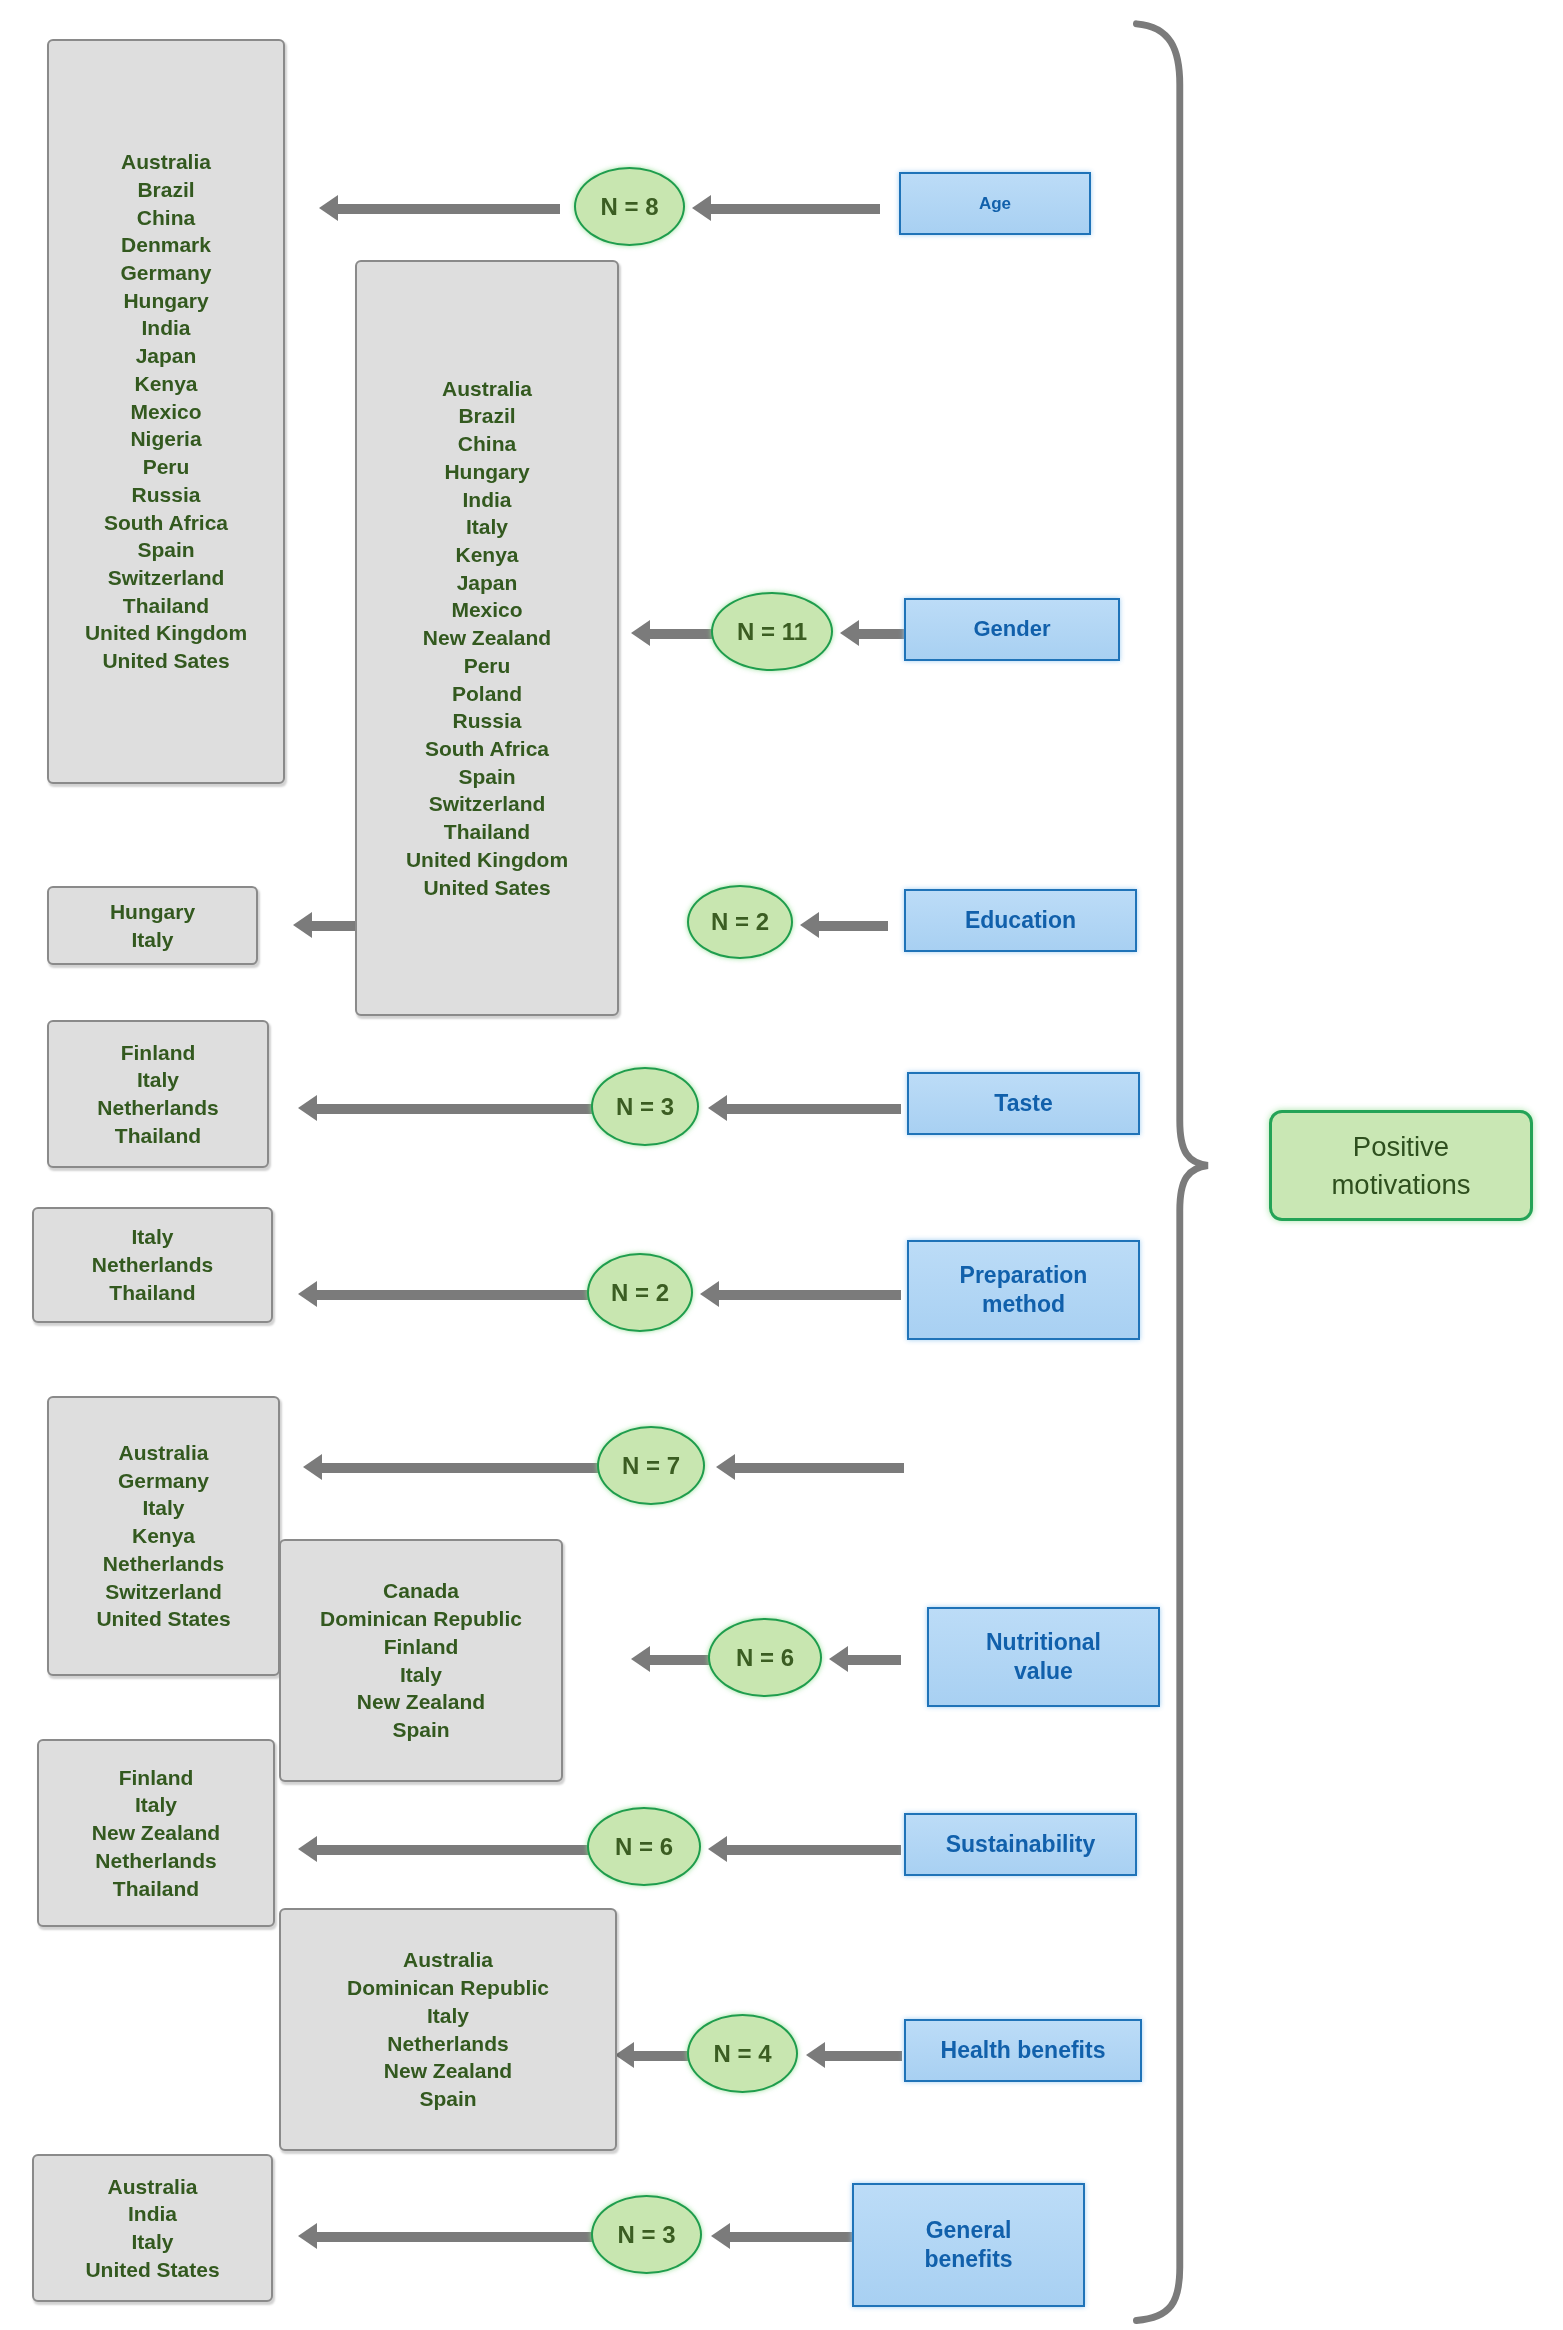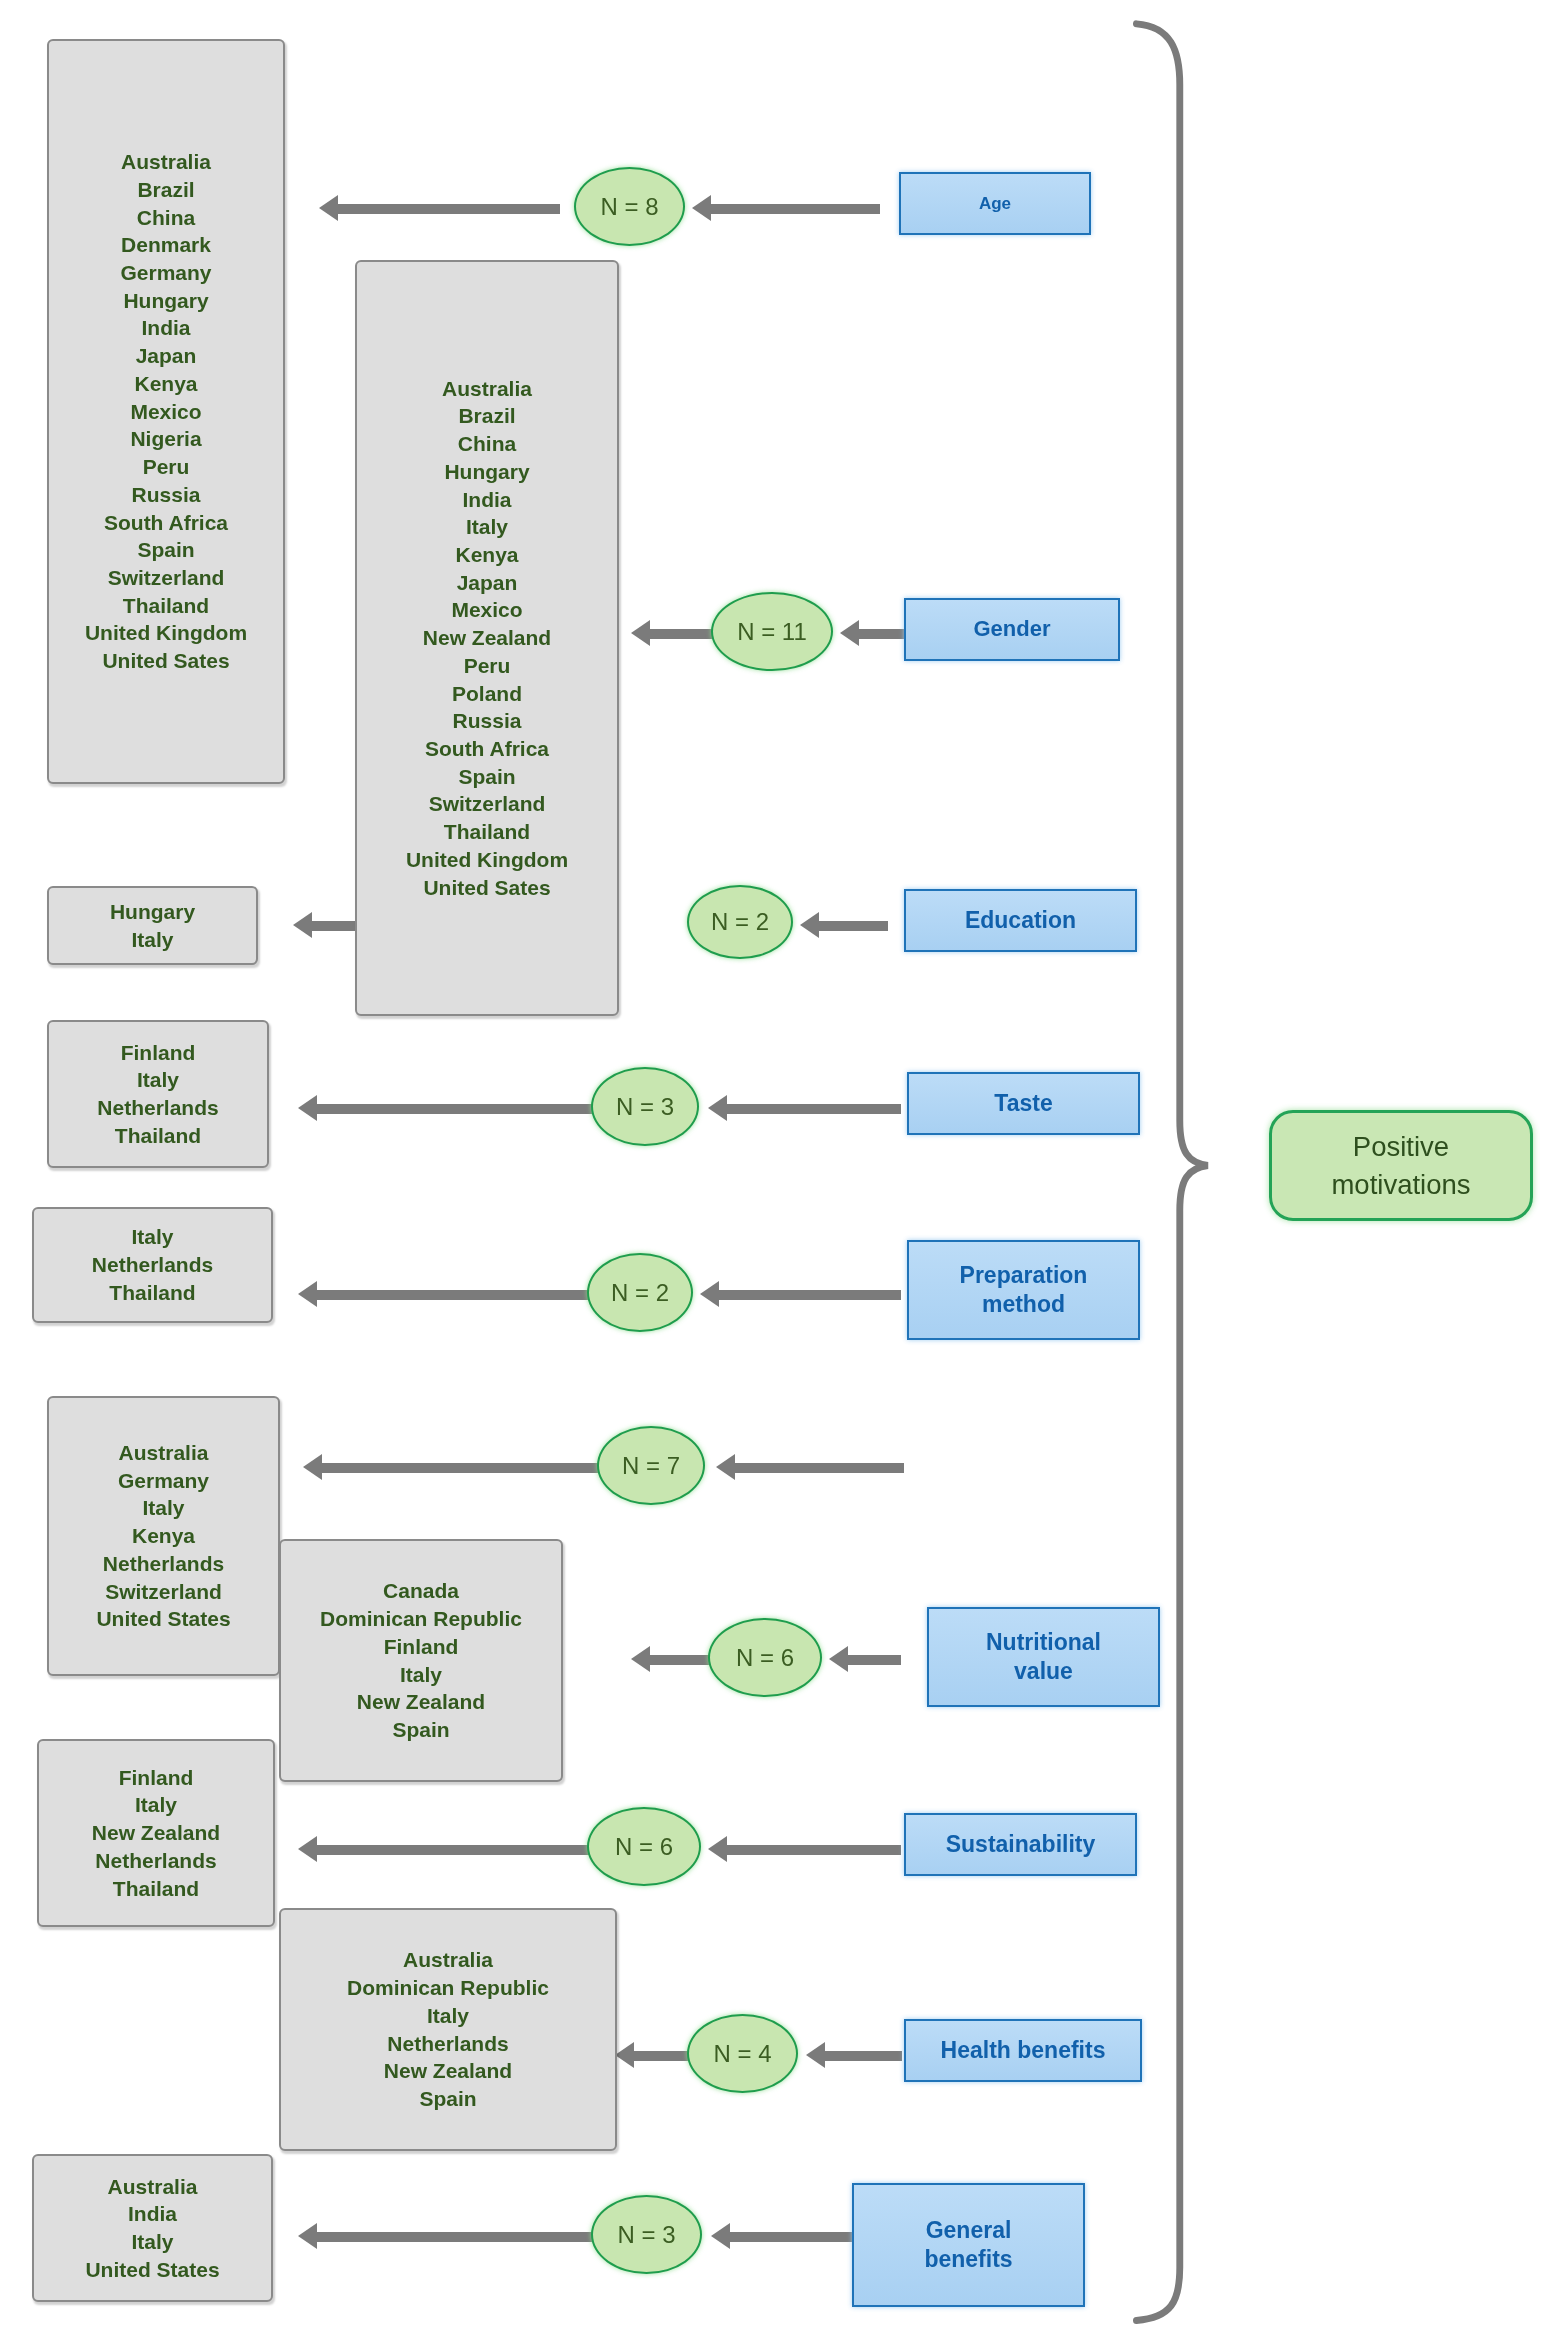--- a/index.html
+++ b/index.html
@@ -35,21 +35,21 @@
   .nnode{
     position:absolute;
     box-sizing:border-box;
     background:#c8e6b0;
     border:2.6px solid #1f9d4d;
     border-radius:50%;
     display:flex;
     align-items:center;
     justify-content:center;
     color:#3b5d22;
-    font-weight:normal;
+    font-weight:bold;
     box-shadow:0 0 5.3px rgba(140,220,140,.85);
     z-index:5;
   }
 
   
   .bluebox{
     position:absolute;
     box-sizing:border-box;
     background:linear-gradient(#bcdcf7,#a8d0f2);
     border:2.6px solid #1f73b8;
@@ -63,21 +63,21 @@
     box-shadow:0 0 4.8px rgba(150,200,240,.9);
     z-index:4;
   }
 
   
   .greenbox{
     position:absolute;
     box-sizing:border-box;
     background:#c9e7b4;
     border:3.2px solid #24a357;
-    border-radius:24px;
+    border-radius:13px;
     display:flex;
     align-items:center;
     justify-content:center;
     text-align:right;
     color:#2e4f1e;
     font-weight:normal;
     line-height:1.35;
     box-shadow:0 0 6.3px rgba(160,225,160,.9);
     z-index:5;
   }

